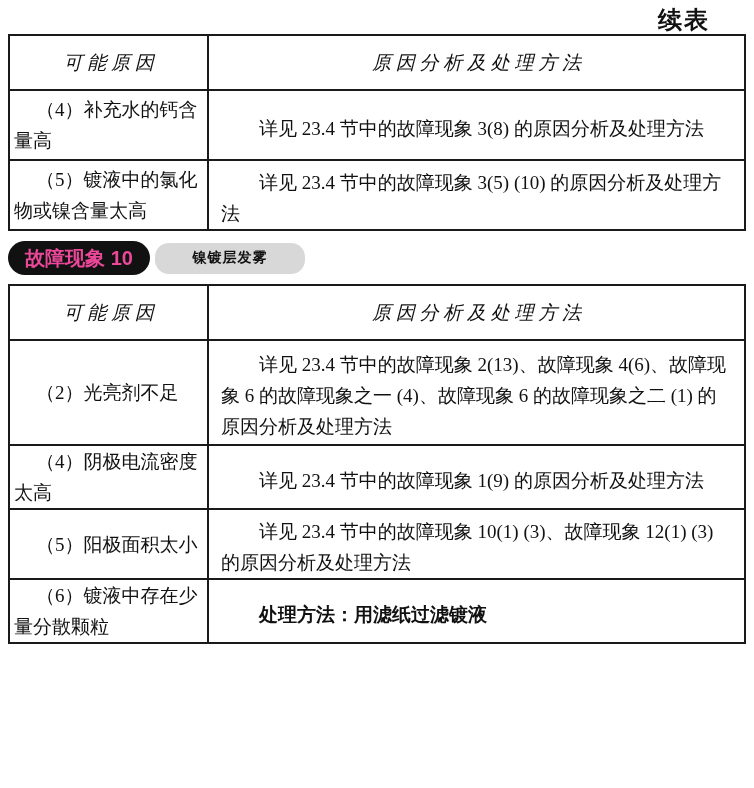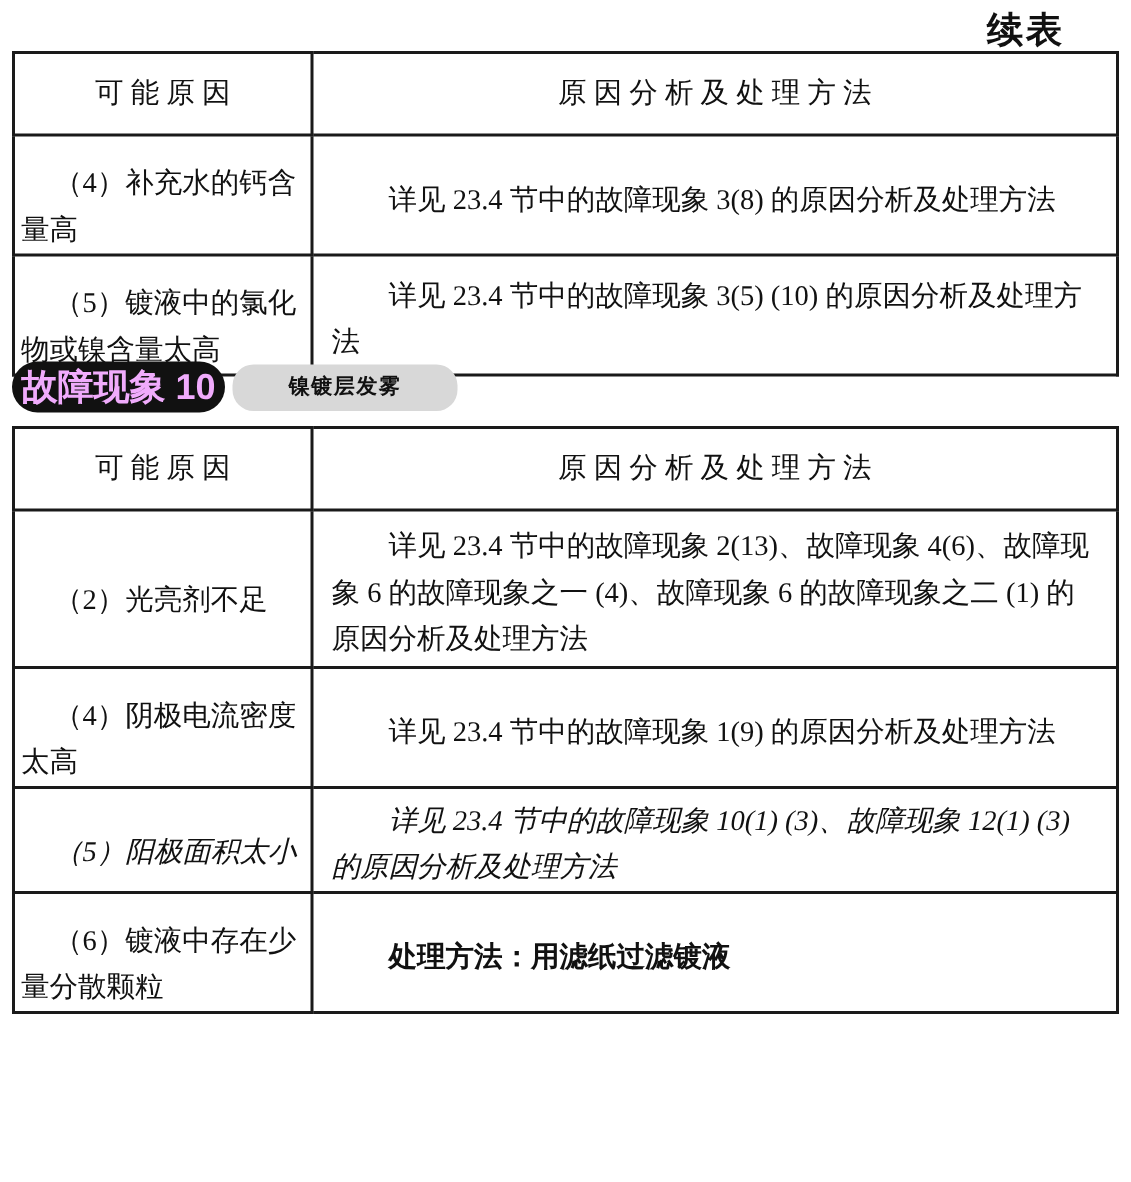--- a/index.html
+++ b/index.html
@@ -20,50 +20,50 @@
   .tbl2{top:284px;}
   table.tbl td,table.tbl th{
     border:2px solid #1a1a1a;
     vertical-align:middle;
     font-size:19px;line-height:31px;
     overflow:hidden;
   }
   col.c1{width:199px;}
   col.c2{width:537px;}
   th.hdr{
-    font-weight:normal;font-size:20px;text-align:center;padding:11px;
+    font-weight:normal;font-size:20px;text-align:center;padding:11px;font-style:italic;
   }
   .tbl1 tr.head{height:43px;}
   .tbl1 tr.r0{height:70px;}
   .tbl1 tr.r1{height:68px;}
   .tbl2 tr.head{height:48px;}
   .tbl2 tr.r0{height:68px;}
   .tbl2 tr.r1{height:105px;}
   .tbl2 tr.r2{height:68px;}
   .tbl2 tr.r3{height:58px;margin-left:39px;}
-  .tbl2 tr.r4{height:58px;font-style:italic;}
+  .tbl2 tr.r4{height:58px;}
   .tbl2 tr.r5{height:64px;}
-  td.cause{padding:16px 6px 0 4px;}
+  td.cause{padding:0 6px 0 4px;}
   td.cause p{margin:0;text-indent:22px;}
   td.analysis{padding:6px 10px 0 12px;}
   td.analysis p{margin:0;text-indent:2em;}
   p.treat{
     font-family:"Liberation Sans","DejaVu Sans",sans-serif;
     font-weight:700;font-size:19px;
   }
   .section{
     position:absolute;top:241px;left:8px;height:34px;
     display:flex;align-items:center;
   }
   .pill-black{
     display:flex;align-items:center;justify-content:center;
     width:142px;height:34px;border-radius:17px;
-    background:#111111;color:#f0abfc;
+    background:#111111;color:#ec4899;
     font-family:"Liberation Sans","DejaVu Sans",sans-serif;
-    font-weight:700;font-size:24px;
+    font-weight:700;font-size:20px;
   }
   .pill-gray{
     display:flex;align-items:center;justify-content:center;
     width:150px;height:31px;border-radius:14px;
     background:#d8d8d8;color:#111111;margin-left:5px;
     font-family:"Liberation Sans","DejaVu Sans",sans-serif;
     font-weight:700;font-size:14px;letter-spacing:1px;
   }
 </style>
 </head>

